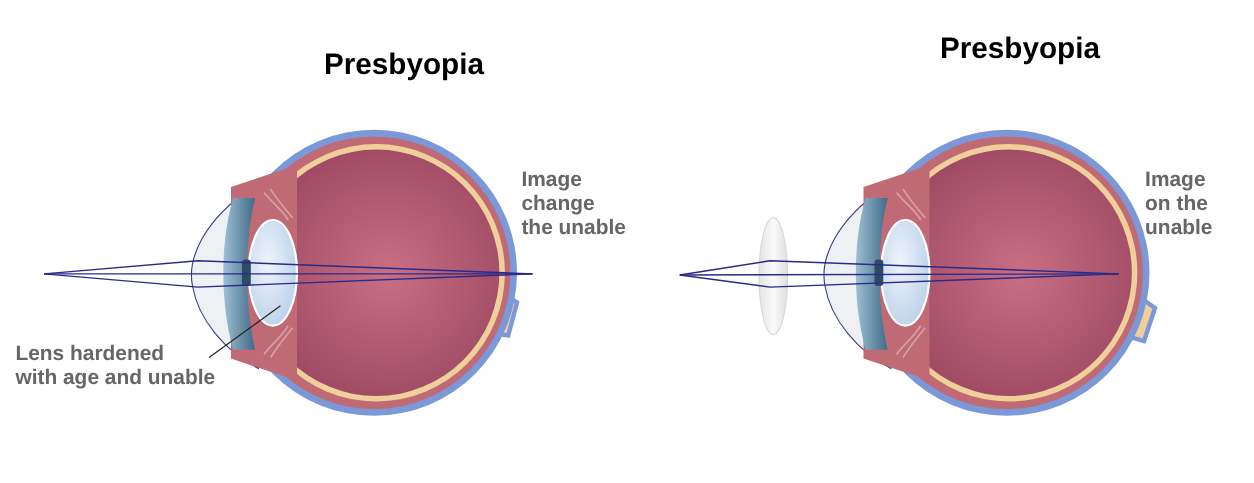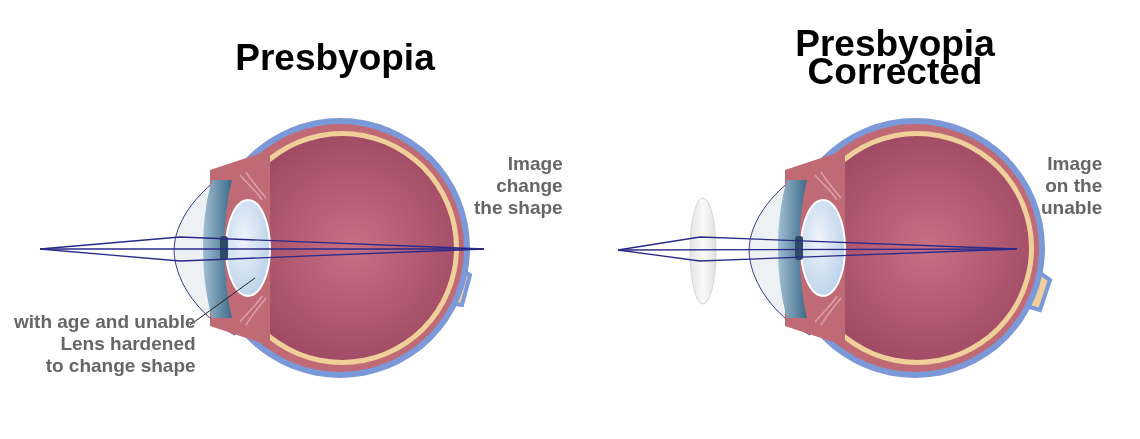--- a/index.html
+++ b/index.html
@@ -1,18 +1,18 @@
 <!DOCTYPE html>
 <html><head>
 <meta charset="utf-8">
 <style>
   html, body { margin: 0; padding: 0; background: #ffffff; }
   body { width: 1140px; height: 439px; position: relative; overflow: hidden; font-family: "Liberation Sans", sans-serif; }
-  .title { position: absolute; font-weight: bold; color: #000; font-size: 37px; text-align: center; line-height: 28px; font-family: "Liberation Sans", sans-serif; }
-  .label { position: absolute; font-weight: bold; color: #666666; font-size: 19px; line-height: 22px; font-family: "Liberation Sans", sans-serif; text-align: right; }
+  .title { position: absolute; font-weight: bold; color: #000; font-size: 27px; text-align: right; line-height: 28px; font-family: "Liberation Sans", sans-serif; }
+  .label { position: absolute; font-weight: bold; color: #666666; font-size: 19px; line-height: 22px; font-family: "Liberation Sans", sans-serif; }
   svg.diagram { position: absolute; left: 0; top: 0; }
 </style>
 </head>
 <body>
 
 <svg class="diagram" width="1140" height="439" viewBox="0 0 1140 439" xmlns="http://www.w3.org/2000/svg">
   <defs>
     <radialGradient id="vit" cx="0.55" cy="0.5" r="0.6">
       <stop offset="0" stop-color="#c96f84"></stop>
       <stop offset="1" stop-color="#9a4560"></stop>
@@ -90,32 +90,30 @@
       <path d="M618,250 L700,237 L1017,249"></path>
       <path d="M618,250 L1017,249"></path>
       <path d="M618,250 L700,261 L1017,249"></path>
     </g>
   </g>
 </svg>
 
 <div class="title" style="left:230px; top:44px; width:210px;">Presbyopia</div>
 <div class="title" style="left:790px; top:30px; width:210px;">
   <div>Presbyopia</div>
-  <div>Corrected</div>
 </div>
 
 <div class="label" style="left:474px; top:153px;">
   <div>Image</div>
   <div>change</div>
-  <div>the shape</div>
+  <div>the unable</div>
 </div>
 
 <div class="label" style="left:14px; top:311px;">
+  <div>Lens hardened</div>
   <div>with age and unable</div>
-  <div>Lens hardened</div>
-  <div>to change shape</div>
 </div>
 
 <div class="label" style="left:1041px; top:153px;">
   <div>Image</div>
   <div>on the</div>
   <div>unable</div>
 </div>
 
 </body></html>

